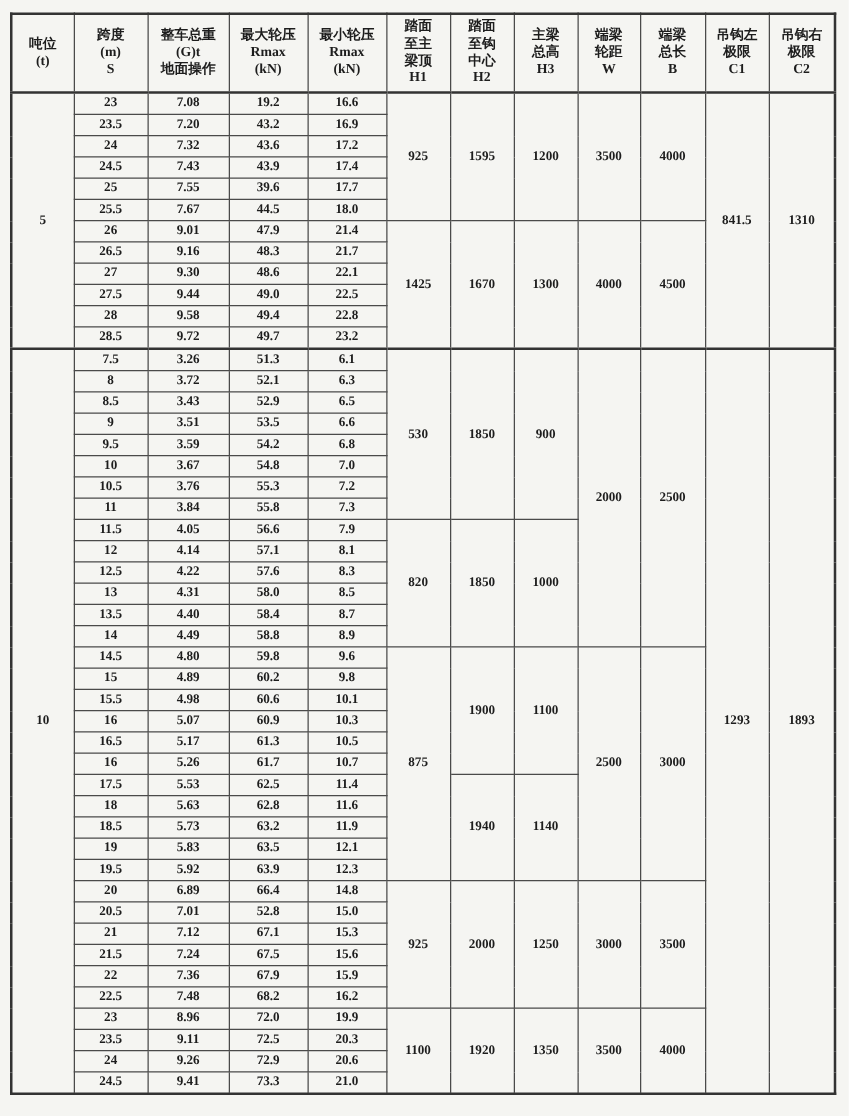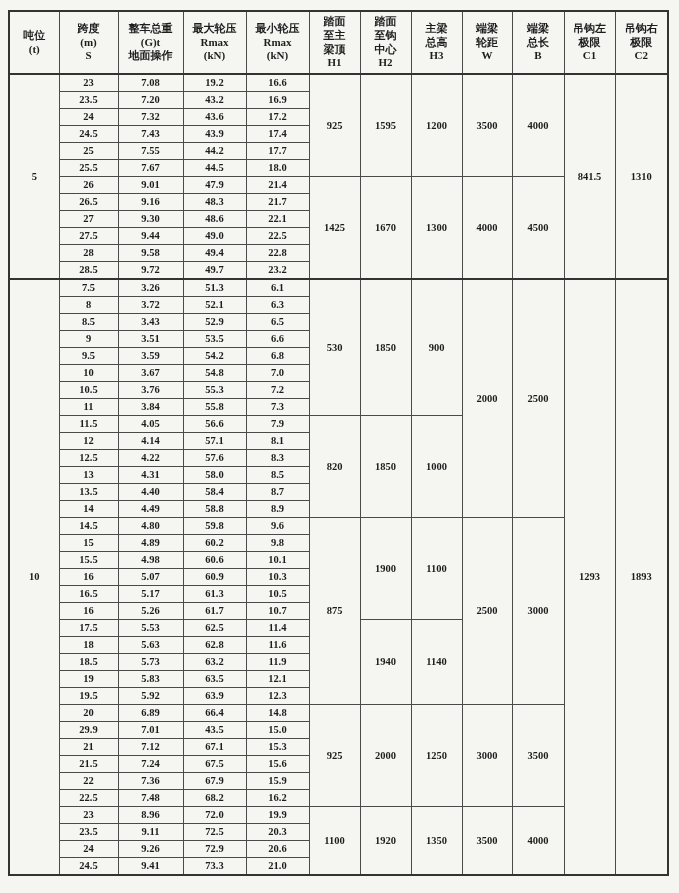--- a/index.html
+++ b/index.html
@@ -135,21 +135,21 @@
         </tr>
         <tr>
           <td>24.5</td>
           <td>7.43</td>
           <td>43.9</td>
           <td>17.4</td>
         </tr>
         <tr>
           <td>25</td>
           <td>7.55</td>
-          <td>44.2</td>
+          <td>39.6</td>
           <td>17.7</td>
         </tr>
         <tr>
           <td>25.5</td>
           <td>7.67</td>
           <td>44.5</td>
           <td>18.0</td>
         </tr>
         <tr>
           <td>26</td>
@@ -365,23 +365,23 @@
           <td>6.89</td>
           <td>66.4</td>
           <td>14.8</td>
           <td rowspan="6">925</td>
           <td rowspan="6">2000</td>
           <td rowspan="6">1250</td>
           <td rowspan="6">3000</td>
           <td rowspan="6">3500</td>
         </tr>
         <tr>
-          <td>29.9</td>
+          <td>20.5</td>
           <td>7.01</td>
-          <td>43.5</td>
+          <td>52.8</td>
           <td>15.0</td>
         </tr>
         <tr>
           <td>21</td>
           <td>7.12</td>
           <td>67.1</td>
           <td>15.3</td>
         </tr>
         <tr>
           <td>21.5</td>

